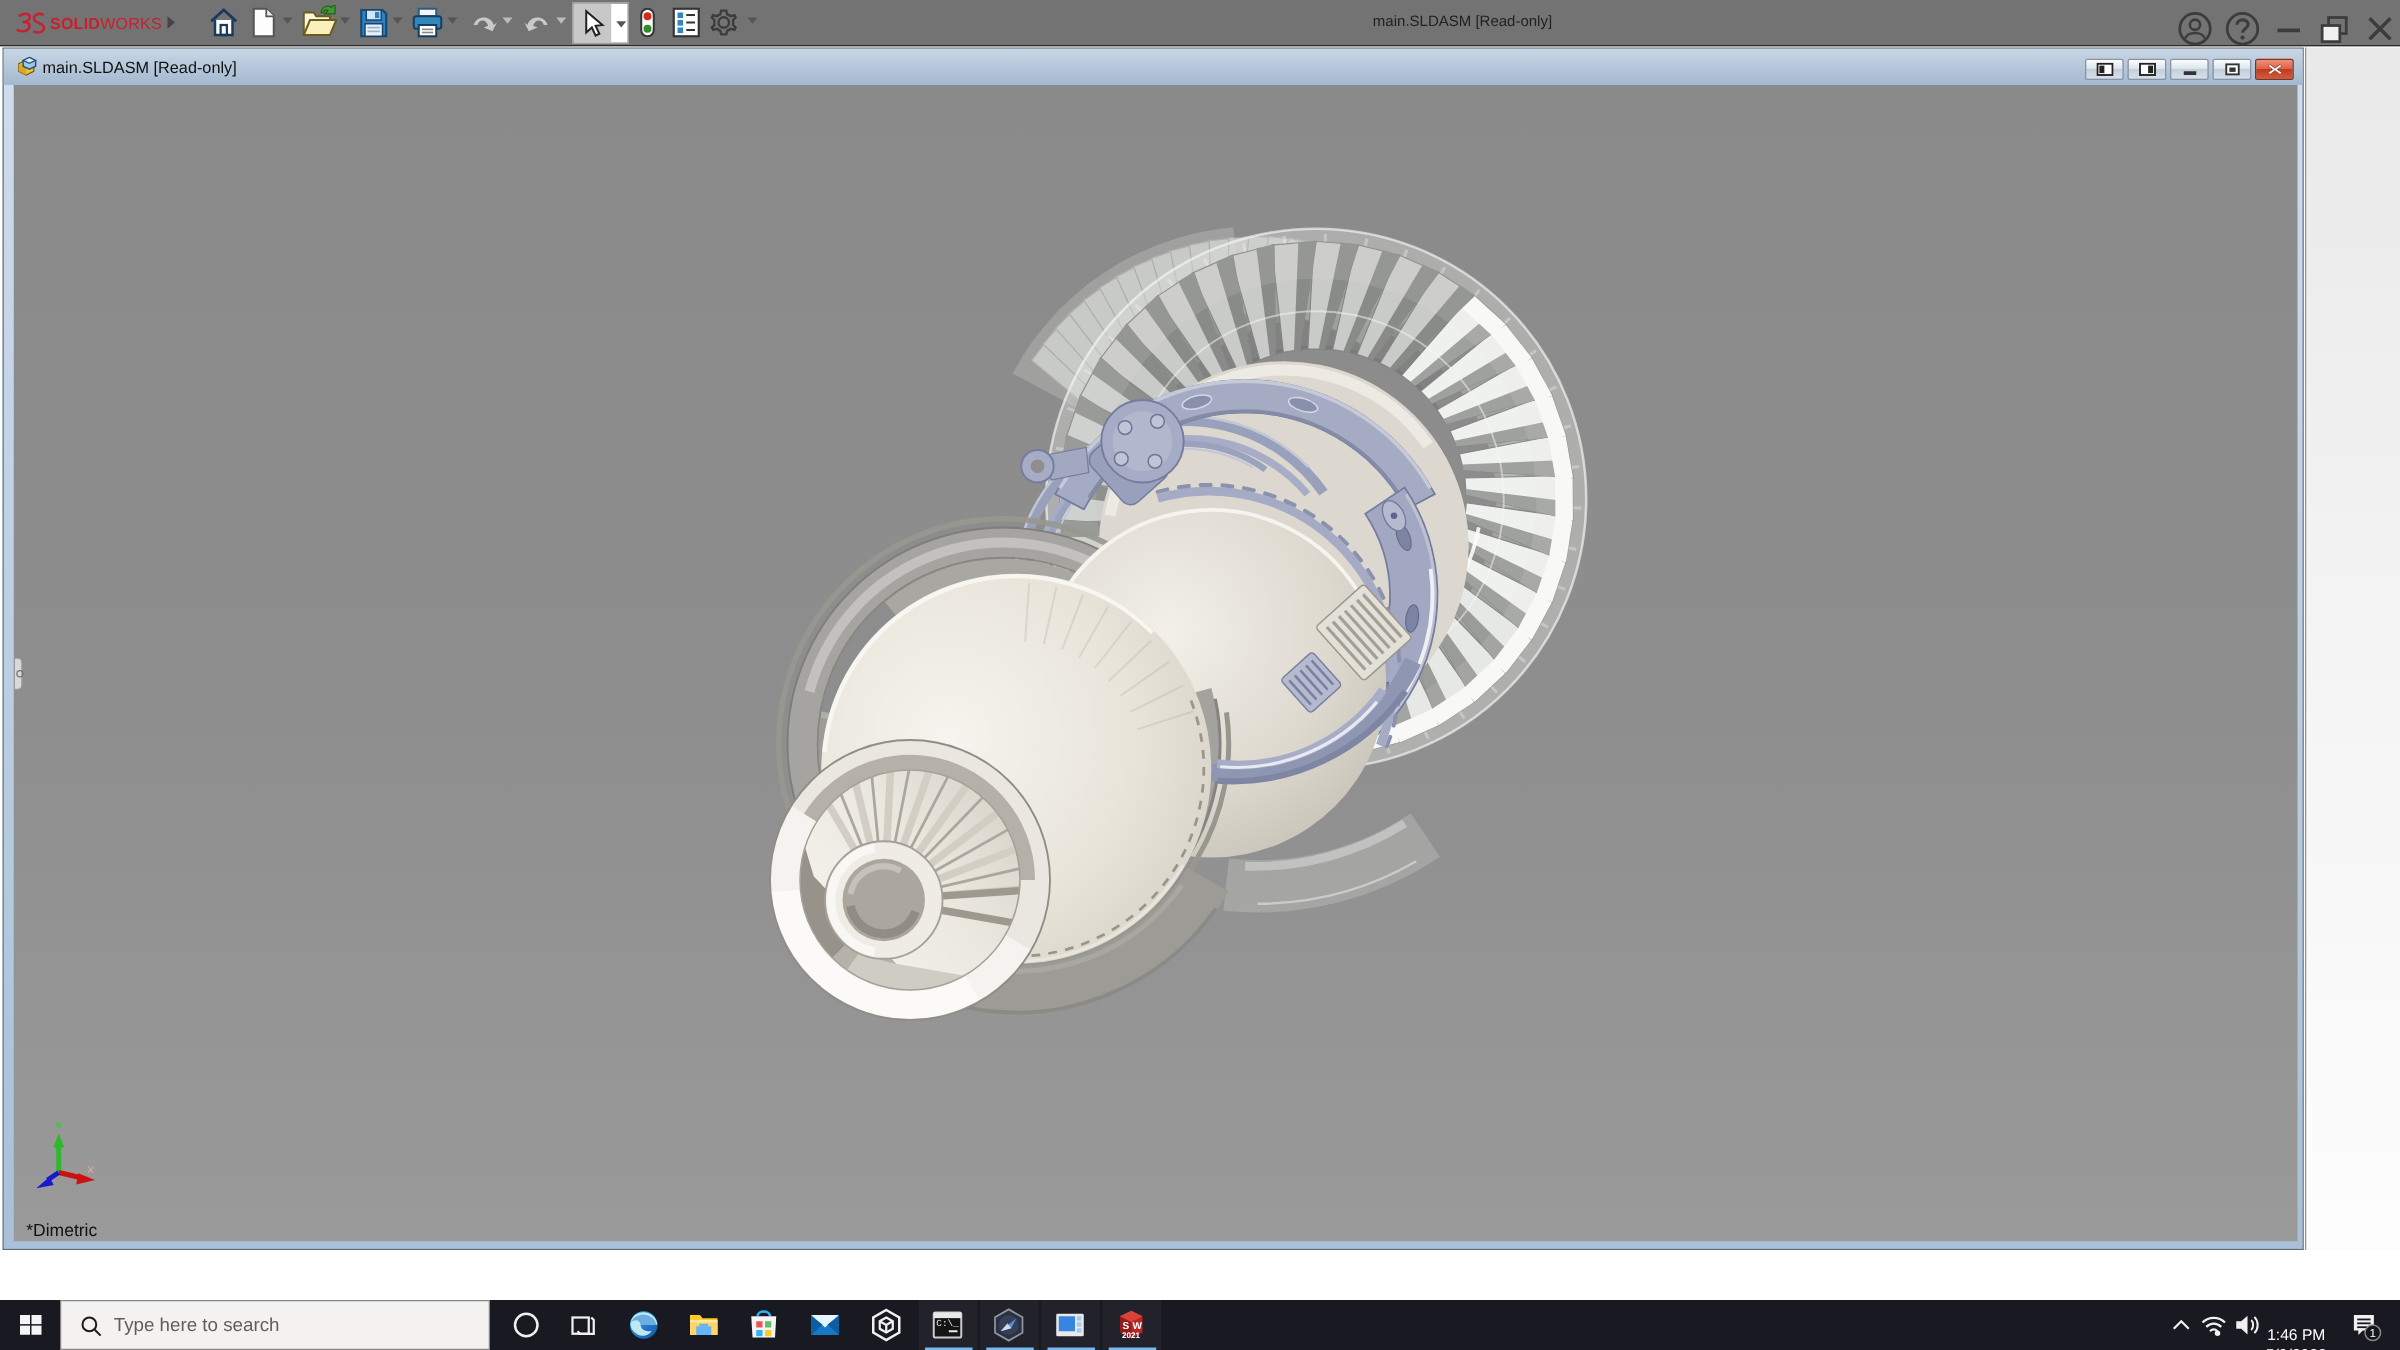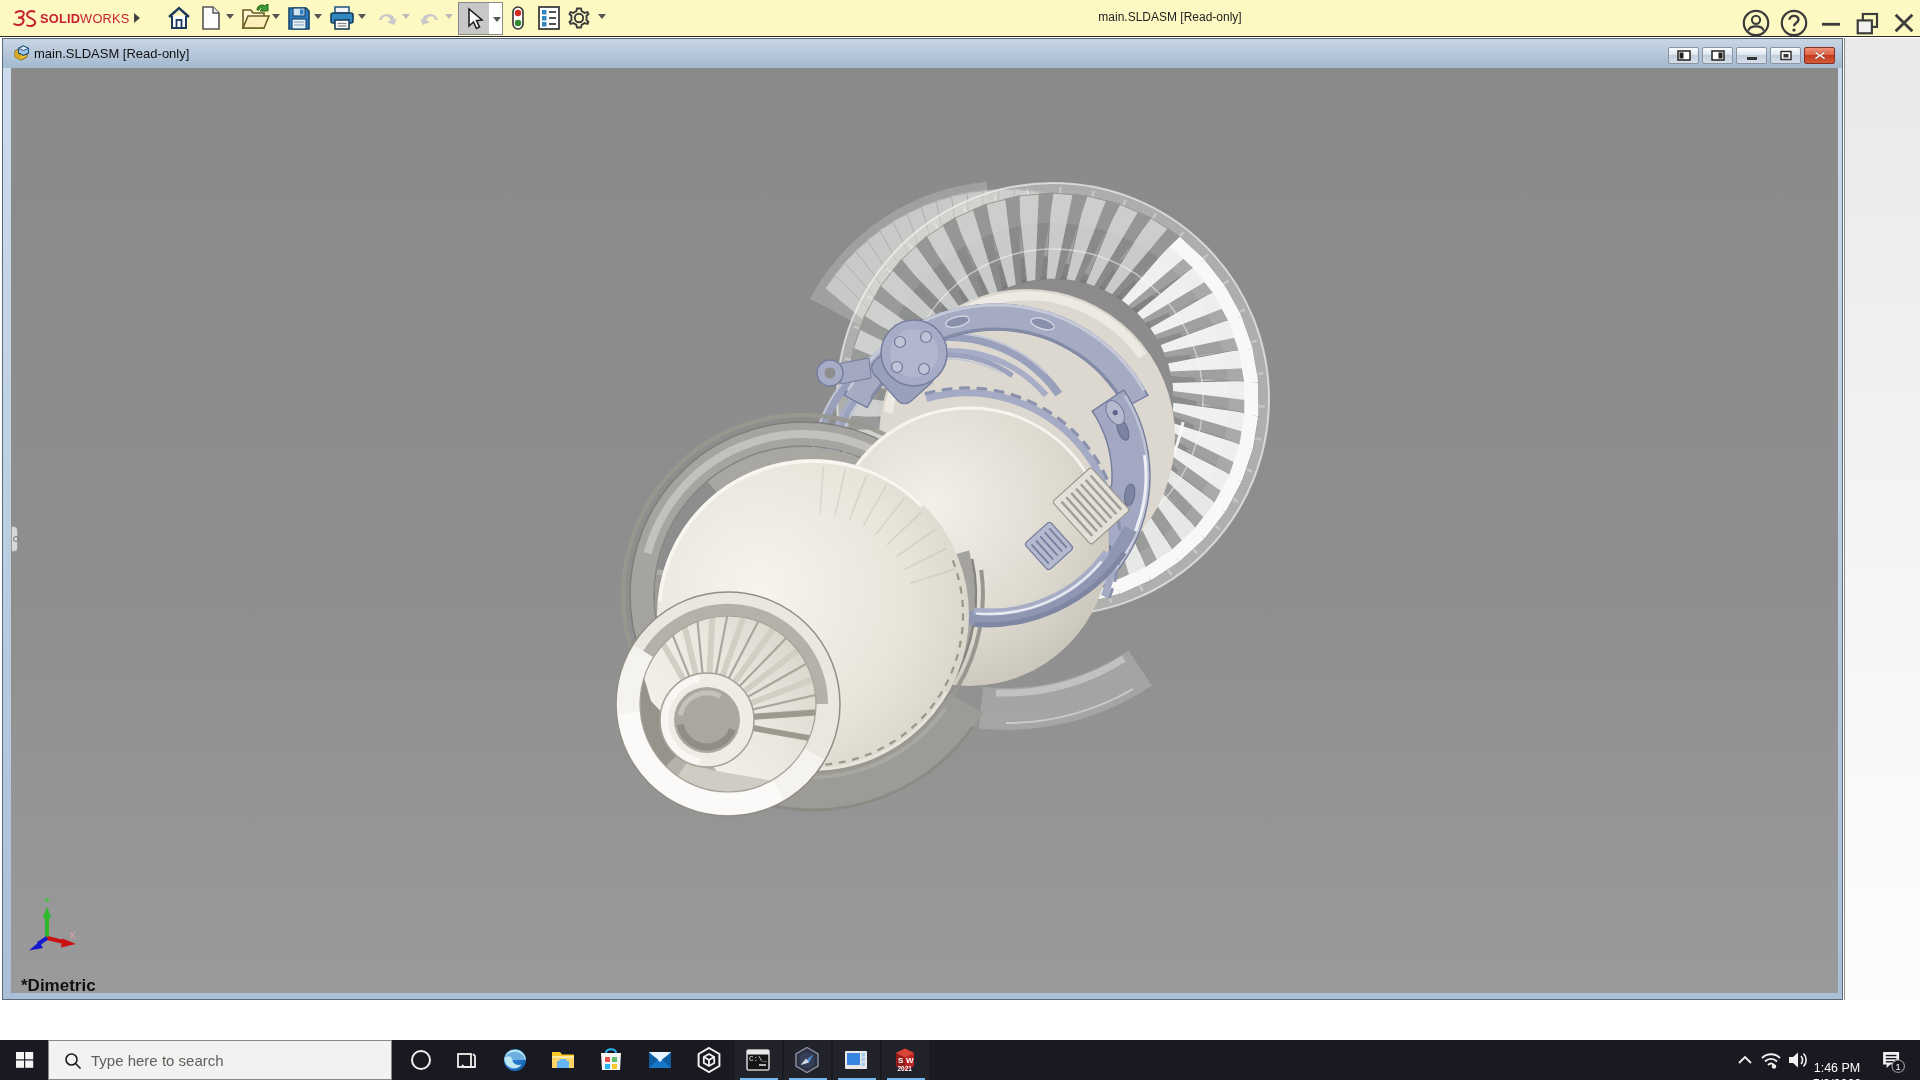--- a/index.html
+++ b/index.html
@@ -1,42 +1,42 @@
 <!DOCTYPE html>
 <html><head><meta charset="utf-8">
 <style>
 * { margin:0; padding:0; box-sizing:border-box; }
 html,body { width:1920px; height:1080px; overflow:hidden;
   font-family:"Liberation Sans", sans-serif; background:#fff; }
 #stage { position:absolute; left:0; top:0; width:1920px; height:1080px; }
 
 
 #toolbar { position:absolute; left:0; top:0; width:1920px; height:37px;
-  background:#fef9c3; border-bottom:1px solid #2a2a2a; }
+  background:#737373; border-bottom:1px solid #2a2a2a; }
 #swlogo { position:absolute; left:10px; top:5px; height:26px; }
 .tbi { position:absolute; top:4px; }
 #apptitle { position:absolute; left:1060px; top:10px; width:220px; text-align:center;
   font-size:12px; color:#222; }
 .winctl { position:absolute; top:0; width:36px; height:36px; color:#333; }
 
 
 #docwin { position:absolute; left:2px; top:38px; width:1841px; height:962px;
   border:1px solid #5a6a78; background:linear-gradient(180deg,#cfdded,#a9c0d8); }
 #doctitle { position:absolute; left:0; top:0; width:100%; height:29px;
   background:linear-gradient(180deg,#c9d6e4 0%,#b4c6d9 55%,#a3b9cf 100%);
   font-size:13px; color:#111; }
 #doctitle span { position:absolute; left:31px; top:7px; }
 .docbtn { position:absolute; top:8px; width:31px; height:17px; border:1px solid #8a93a1;
   border-radius:2px; background:linear-gradient(180deg,#fbfdff 0%,#dde5ee 45%,#c3cfdc 50%,#d6e0ea 100%); }
 .docbtn svg { display:block; margin:2px auto 0; }
 #dbClose { background:linear-gradient(180deg,#f09077 0%,#e06448 45%,#c33a1d 50%,#d55b38 100%);
   border-color:#7e3324; }
 #viewport { position:absolute; left:8px; top:29px; width:1827px; height:925px;
   background:linear-gradient(180deg,#8a8a8a 0%,#8e8e8e 55%,#9a9a9a 100%); overflow:hidden; }
-#dimetric { position:absolute; left:10px; top:908px; font-size:17px; font-weight:bold; color:#111; }
+#dimetric { position:absolute; left:10px; top:908px; font-size:14px; font-weight:normal; color:#111; }
 #splitter { position:absolute; left:0px; top:458px; width:7px; height:26px;
   background:#d8d8d8; border:1px solid #9a9a9a; border-radius:0 4px 4px 0; }
 #splitter:before { content:""; position:absolute; left:1px; top:9px; width:4px; height:4px;
   border:1px solid #777; border-radius:50%; }
 
 
 #rightpane { position:absolute; left:1844px; top:38px; width:76px; height:962px;
   background:linear-gradient(180deg,#e9e9e9, #f6f6f6 60%, #fdfdfd); border-left:1px solid #8f8f8f; }
 #bottomstrip { position:absolute; left:0; top:1000px; width:1920px; height:40px; background:#ffffff; }
 

